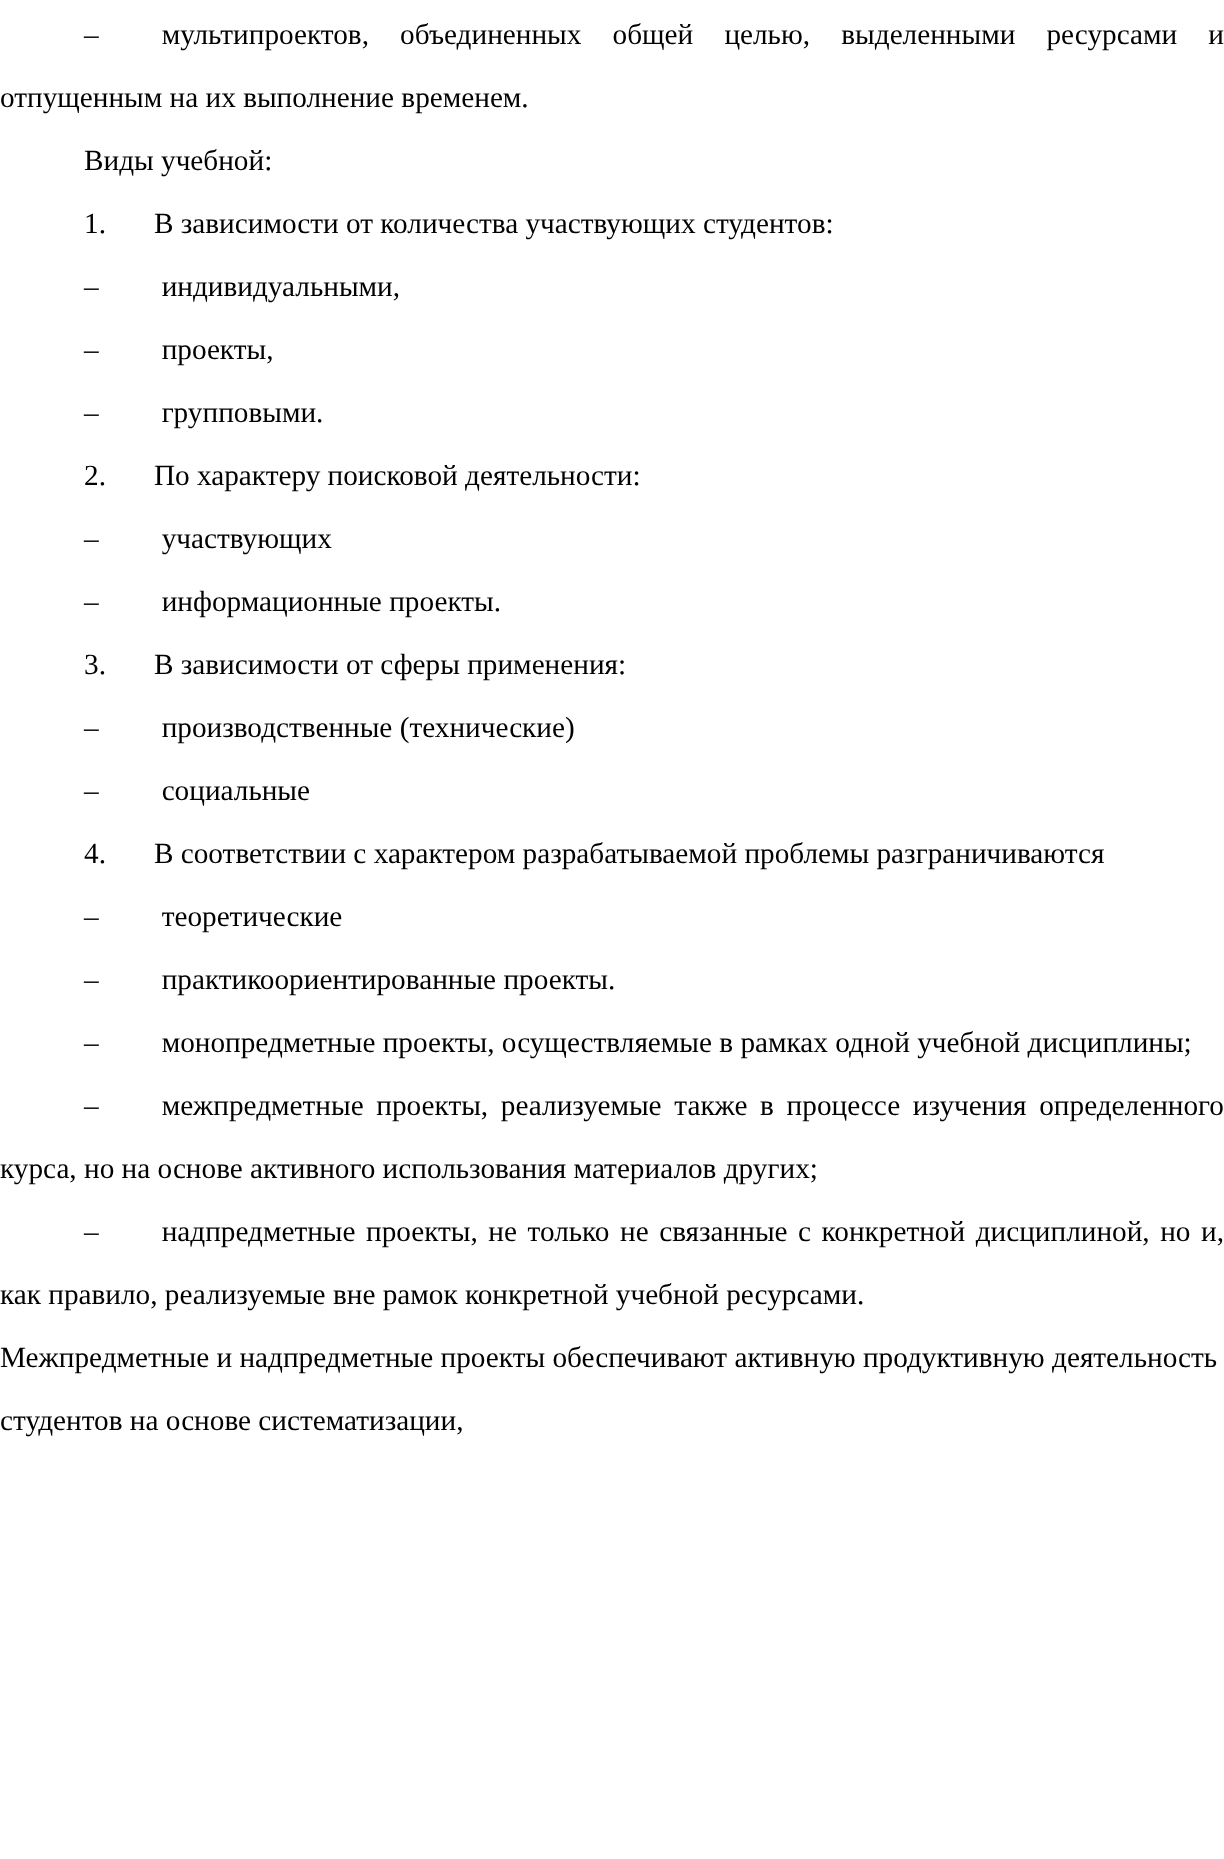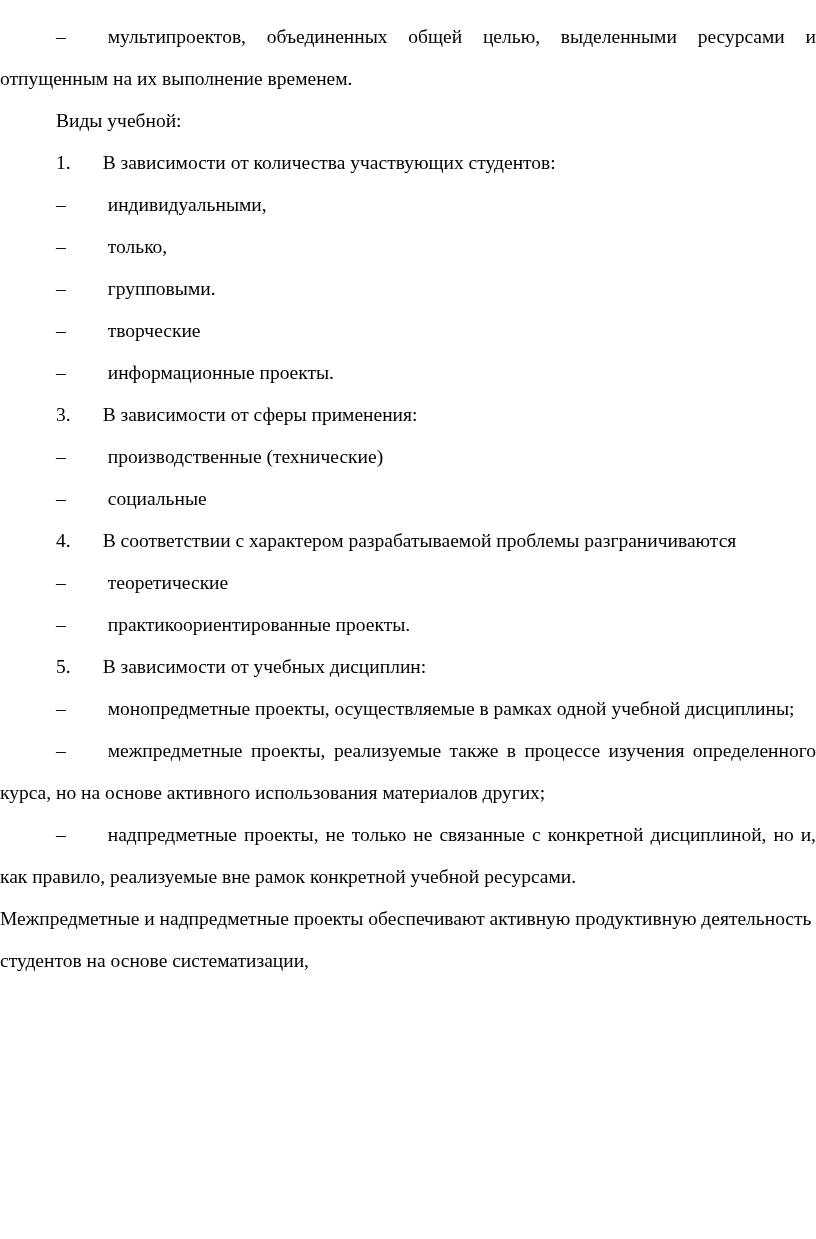--- a/index.html
+++ b/index.html
@@ -20,21 +20,21 @@
     overflow: hidden;
     box-sizing: border-box;
     padding: 0 0;
   }
   .body-text {
     position: absolute;
     left: 0px;
     top: 0px;
     width: 816px;
     box-sizing: border-box;
-    padding: 16px 0px 0 0px;
+    padding: 3px 0px 0 0px;
   }
   p {
     margin: 0;
     font-size: 19.5px;
     line-height: 42px;
     text-align: justify;
     text-justify: inter-word;
   }
   
   .p-indent {
@@ -69,43 +69,43 @@
   <div class="body-text">
 
     <p class="p-indent justify"><span class="marker">–</span><span class="tab-lg"></span><span>мультипроектов, объединенных общей целью, выделенными ресурсами и отпущенным на их выполнение временем.</span></p>
 
     <p class="p-indent left"><span>Виды учебной:</span></p>
 
     <p class="p-indent left"><span class="marker">1.</span><span class="tab-md"></span><span>В зависимости от количества участвующих студентов:</span></p>
 
     <p class="p-indent left"><span class="marker">–</span><span class="tab-lg"></span><span>индивидуальными,</span></p>
 
-    <p class="p-indent left"><span class="marker">–</span><span class="tab-lg"></span><span>только,</span></p>
+    <p class="p-indent left"><span class="marker">–</span><span class="tab-lg"></span><span>проекты,</span></p>
 
     <p class="p-indent left"><span class="marker">–</span><span class="tab-lg"></span><span>групповыми.</span></p>
 
+    <p class="p-indent left"><span class="marker">2.</span><span class="tab-md"></span><span>По характеру поисковой деятельности:</span></p>
 
 
-    <p class="p-indent left"><span class="marker">–</span><span class="tab-lg"></span><span>творческие</span></p>
+    <p class="p-indent left"><span class="marker">–</span><span class="tab-lg"></span><span>участвующих</span></p>
 
     <p class="p-indent left"><span class="marker">–</span><span class="tab-lg"></span><span>информационные проекты.</span></p>
 
     <p class="p-indent left"><span class="marker">3.</span><span class="tab-md"></span><span>В зависимости от сферы применения:</span></p>
 
     <p class="p-indent left"><span class="marker">–</span><span class="tab-lg"></span><span>производственные (технические)</span></p>
 
     <p class="p-indent left"><span class="marker">–</span><span class="tab-lg"></span><span>социальные</span></p>
 
     <p class="p-indent justify"><span class="marker">4.</span><span class="tab-md"></span><span>В соответствии с характером разрабатываемой проблемы разграничиваются</span></p>
 
     <p class="p-indent left"><span class="marker">–</span><span class="tab-lg"></span><span>теоретические</span></p>
 
     <p class="p-indent left"><span class="marker">–</span><span class="tab-lg"></span><span>практикоориентированные проекты.</span></p>
 
-    <p class="p-indent left"><span class="marker">5.</span><span class="tab-md"></span><span>В зависимости от учебных дисциплин:</span></p>
 
     <p class="p-indent justify"><span class="marker">–</span><span class="tab-lg"></span><span>монопредметные проекты, осуществляемые в рамках одной учебной дисциплины;</span></p>
 
     <p class="p-indent justify"><span class="marker">–</span><span class="tab-lg"></span><span>межпредметные проекты, реализуемые также в процессе изучения определенного курса, но на основе активного использования материалов других;</span></p>
 
     <p class="p-indent justify"><span class="marker">–</span><span class="tab-lg"></span><span>надпредметные проекты, не только не связанные с конкретной дисциплиной, но и, как правило, реализуемые вне рамок конкретной учебной ресурсами.</span></p>
 
     <p class="p-noindent left"><span>Межпредметные и надпредметные проекты обеспечивают активную продуктивную деятельность студентов на основе систематизации,</span></p>
 
   </div>

